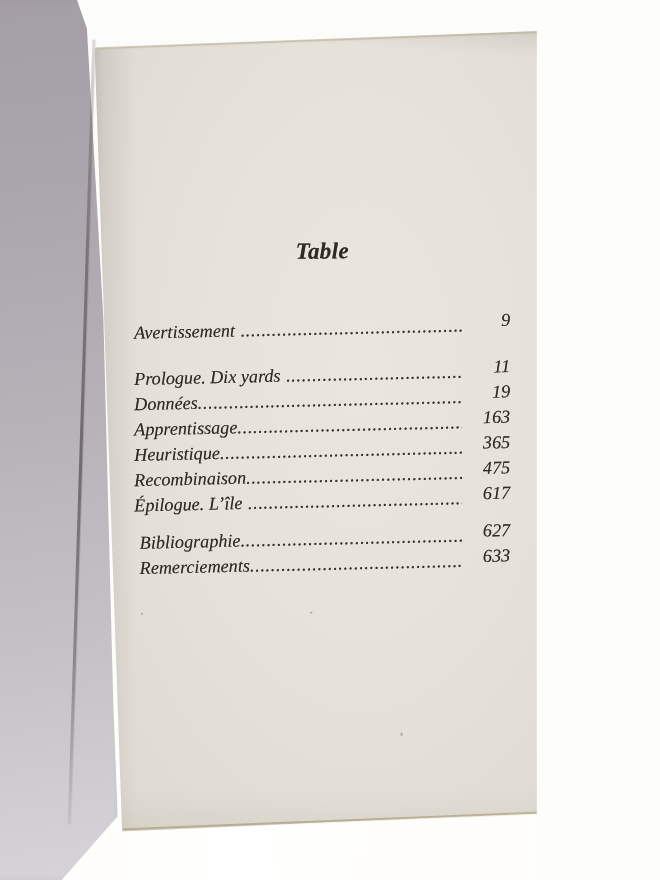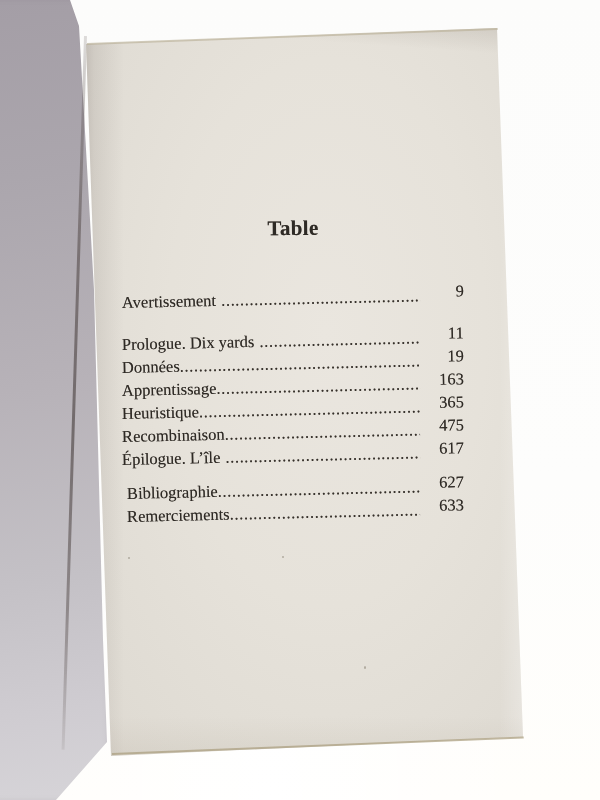--- a/index.html
+++ b/index.html
@@ -2,24 +2,25 @@
 <html><head>
 <meta charset="utf-8">
 <style>
   html,body{margin:0;padding:0;}
   body{
     width:600px;height:800px;overflow:hidden;
     background:#fdfdfc;
     font-family:"Liberation Serif","DejaVu Serif",serif;
   }
   .stage{
-    position:relative;width:600px;height:800px;overflow:hidden;
+    position:relative;width:488px;height:800px;overflow:hidden;
     background:
       radial-gradient(ellipse at 45% 100%, #ffffff 0%, rgba(255,255,255,0) 55%),
       linear-gradient(180deg,#fcfcfb 0%, #fdfdfc 60%, #fffefb 100%);
+    font-style: italic;
   }
 
   
   .page-stack{
     position:absolute;left:0;top:0;width:114px;height:800px;
     clip-path:polygon(0 0, 70px 0, 79px 26px, 94px 290px, 103px 640px, 107px 742px, 56px 800px, 0 800px);
     background:linear-gradient(172deg,#a49ea6 0%, #aba6ad 22%, #b7b2b8 48%, #c4c1c6 72%, #cfccd1 88%, #d6d4d8 100%);
     box-shadow:inset -7px 0 9px -5px rgba(82,73,78,0.38);
     filter:blur(0.3px);
   }

